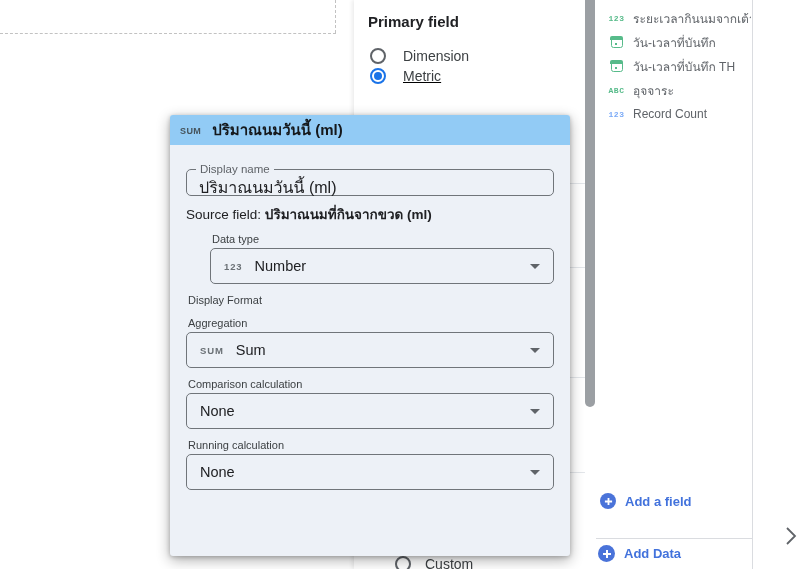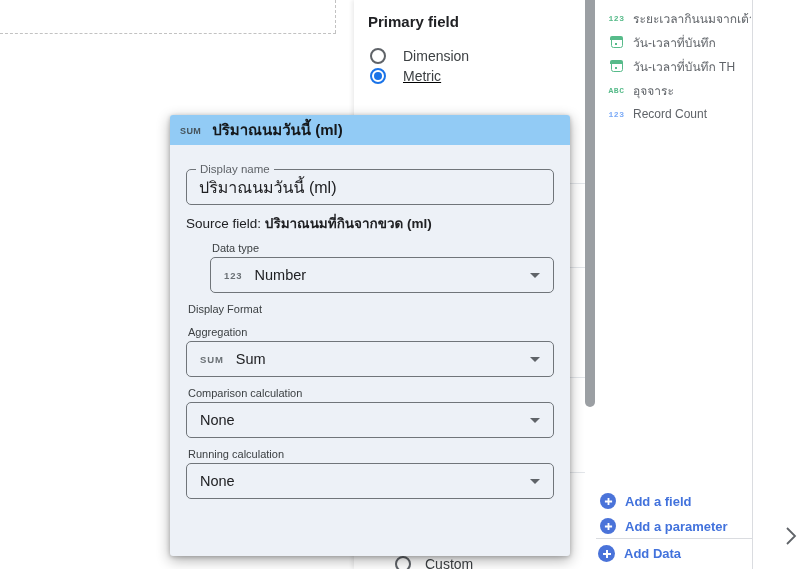--- a/index.html
+++ b/index.html
@@ -30,21 +30,21 @@
 
   
   .dialog{position:absolute;left:170px;top:115px;width:400px;height:441px;background:#edf1f7;
     border-radius:3px;box-shadow:0 4px 14px rgba(0,0,0,.32),0 1px 4px rgba(0,0,0,.22);z-index:5;box-sizing:border-box;}
   .dlg-header{height:30px;background:#92cbf5;border-radius:3px 3px 0 0;display:flex;align-items:center;padding:0 10px;}
   .dlg-badge{font-size:9px;font-weight:bold;color:#46545c;letter-spacing:.4px;margin-top:1px;}
   .dlg-title{font-size:15px;color:#15181b;font-weight:600;margin-left:11px;}
   .dlg-body{padding:10px 16px 0 16px;}
   .src-id{font-size:14px;color:#3c4043;}
   .src-id .b{font-weight:bold;color:#202124;}
-  .dn-box{margin-top:14px;height:36px;border:1px solid #70757a;border-radius:5px;position:relative;box-sizing:border-box;}
+  .dn-box{margin-top:14px;height:27px;border:1px solid #70757a;border-radius:5px;position:relative;box-sizing:border-box;}
   .dn-label{position:absolute;top:-7px;left:9px;font-size:11.5px;color:#5f6368;background:#edf1f7;padding:0 4px;line-height:12px;}
   .dn-value{font-size:16px;color:#202124;line-height:36px;padding-left:12px;white-space:nowrap;overflow:hidden;}
   .src-field{margin-top:7px;font-size:13.5px;color:#202124;}
   .src-field .b{font-weight:bold;}
   .fgroup{margin-top:10px;}
   .fgroup.first{margin-top:8px;padding-left:24px;}
   .fgroup-label{font-size:11px;color:#3c4043;margin:0 0 2px 2px;line-height:13px;}
   .fgroup-box{height:36px;border:1px solid #70757a;border-radius:5px;display:flex;align-items:center;
     padding:0 13px;box-sizing:border-box;background:transparent;cursor:pointer;}
   .fg-badge{font-size:9.5px;font-weight:bold;color:#6a7075;letter-spacing:.9px;margin-right:12px;}
@@ -194,28 +194,20 @@
   </div>
 
   <div class="action-row a-field">
     <span class="plus-circle">
       <svg width="9" height="9" viewBox="0 0 10 10">
           <path d="M5 1 V9 M1 5 H9" stroke="#ffffff" stroke-width="2"></path>
         </svg>
     </span>
     <span class="action-label">Add a field</span>
   </div>
-  <div class="action-row a-param">
-    <span class="plus-circle">
-      <svg width="9" height="9" viewBox="0 0 10 10">
-          <path d="M5 1 V9 M1 5 H9" stroke="#ffffff" stroke-width="2"></path>
-        </svg>
-    </span>
-    <span class="action-label">Add a parameter</span>
-  </div>
   <div class="actions-divider"></div>
   <div class="action-row a-data">
     <span class="plus-circle lg">
       <svg width="10" height="10" viewBox="0 0 10 10">
           <path d="M5 1 V9 M1 5 H9" stroke="#ffffff" stroke-width="2"></path>
         </svg>
     </span>
     <span class="action-label">Add Data</span>
   </div>
 </div>

